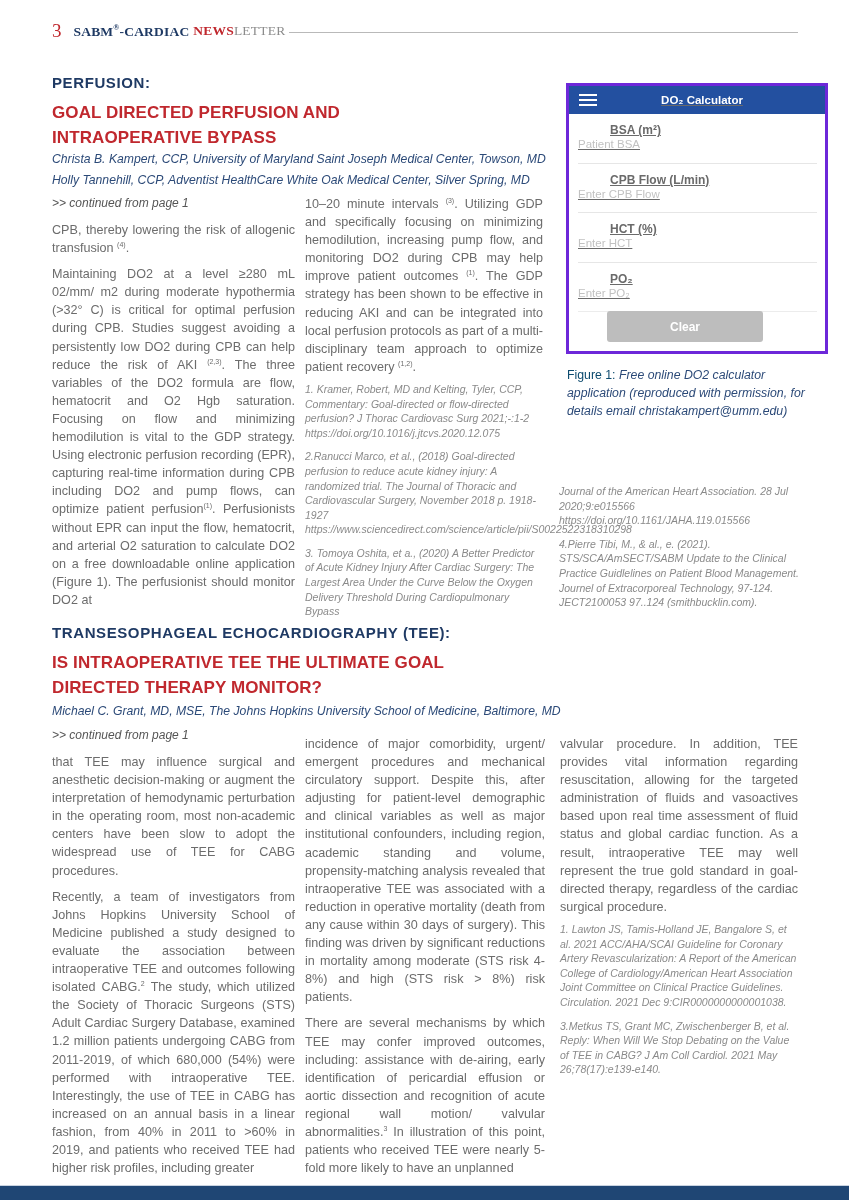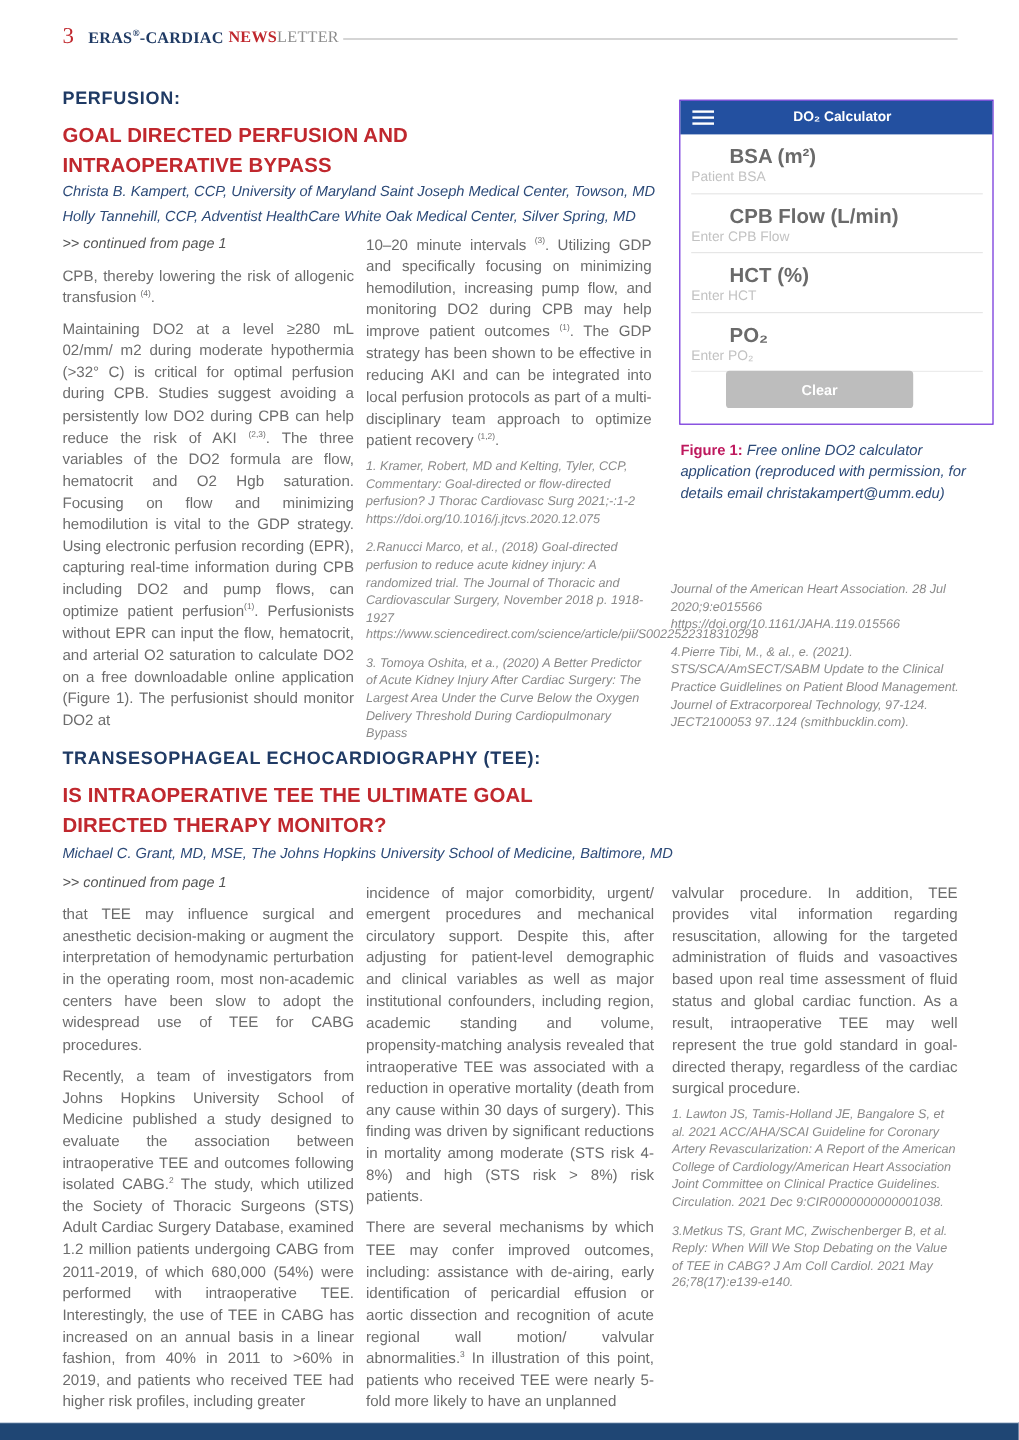--- a/index.html
+++ b/index.html
@@ -21,43 +21,43 @@
   .title { position: absolute; color: #c0282e; font-weight: bold; font-size: 17px; line-height: 25px; letter-spacing: 0.1px; }
   .byline { position: absolute; color: #2c4a78; font-style: italic; font-size: 12.2px; line-height: 21px; white-space: nowrap; }
   .cont { position: absolute; color: #555; font-style: italic; font-size: 12px; }
 
   .col { position: absolute; font-size: 12.6px; line-height: 18.1px; color: #6c6c6c; text-align: justify; }
   .col p { margin-bottom: 8px; }
   .col p.ref { font-style: italic; font-size: 10.5px; line-height: 14.6px; color: #8a8a8a; text-align: left; margin-bottom: 9px; }
   sup.s { font-size: 7px; vertical-align: super; line-height: 0; }
 
   
-  .calc { position: absolute; left: 566px; top: 83px; width: 262px; height: 271px; border: 1px solid #6d28d9; background: #fff; }
+  .calc { position: absolute; left: 566px; top: 83px; width: 262px; height: 271px; border: 3px solid #6d28d9; background: #fff; text-decoration: underline; }
   .calc-bar { height: 28px; background: #2350a0; color: #fff; display: flex; align-items: center; position: relative; }
   .hamburger { position: absolute; left: 10px; top: 8px; width: 18px; height: 12px; }
   .hamburger span { display: block; height: 2px; background: #fff; margin-bottom: 3px; }
   .calc-title { width: 100%; text-align: center; font-size: 11.5px; font-weight: bold; padding-left: 10px; }
   .field { margin: 0 8px 0 9px; border-bottom: 1px solid #e6e6e6; height: 49.5px; padding-top: 9px; }
-  .field-label { font-size: 17px; font-weight: bold; color: #6a6a6a; padding-left: 32px; }
+  .field-label { font-size: 12px; font-weight: bold; color: #6a6a6a; padding-left: 32px; }
   .field-input { display: block; width: 100%; border: none; outline: none; font-family: "Liberation Sans", sans-serif; font-size: 11.5px; color: #bdbdbd; background: transparent; padding: 1px 0 0 0; }
   .field-input::placeholder { color: #c2c2c2; }
   .clear-btn { position: absolute; left: 38px; top: 225px; width: 156px; height: 31px; background: #bdbdbd; border-radius: 3px; color: #fff; font-weight: bold; font-size: 12px; display: flex; align-items: center; justify-content: center; border: none; font-family: "Liberation Sans", sans-serif; }
 
   .caption { position: absolute; left: 567px; top: 366px; width: 240px; font-size: 12.3px; line-height: 18.2px; color: #2c4a78; font-style: italic; }
-  .caption b { font-style: normal; color: #be185d; font-weight: bold; }
+  .caption b { font-style: normal; color: #0c4a6e; font-weight: normal; }
 
   .footer-bar { position: absolute; left: 0; top: 1185px; width: 849px; height: 15px; background: #1f4674; border-top: 1px solid #c9d3e0; }
 </style>
 </head>
 <body>
 
 <div class="masthead">
   <span class="page-num">3</span>
   <span class="brand">
-    <span class="b1"><span>ERAS</span><sup>®</sup><span>-CARDIAC</span></span>
+    <span class="b1"><span>SABM</span><sup>®</sup><span>-CARDIAC</span></span>
     <span class="b2">NEWS</span>
     <span class="b3">LETTER</span>
   </span>
   <span class="rule"></span>
 </div>
 
 <div class="kicker" style="left:52px; top:74px;">PERFUSION:</div>
 <div class="title" style="left:52px; top:100px;">
   <div>GOAL DIRECTED PERFUSION AND</div>
   <div>INTRAOPERATIVE BYPASS</div>

